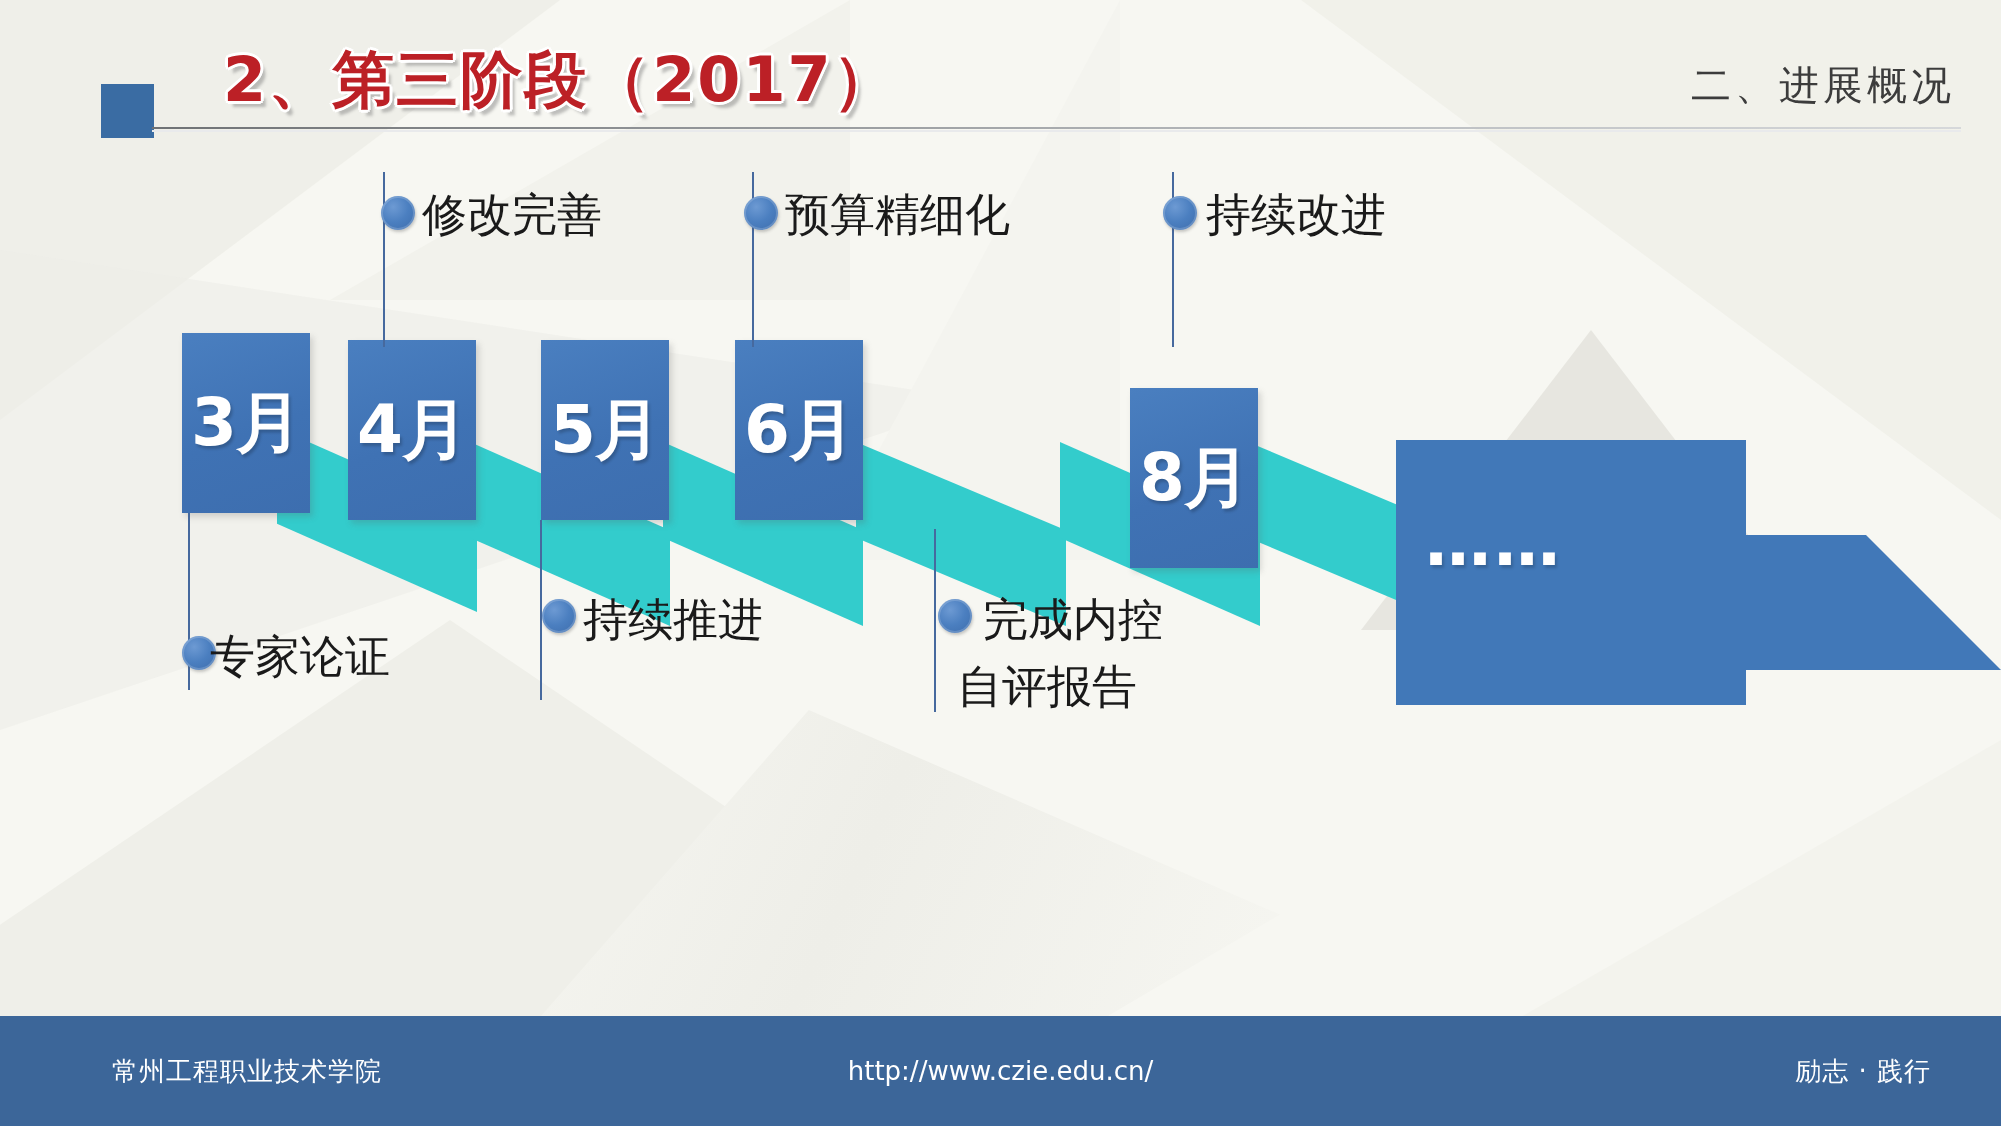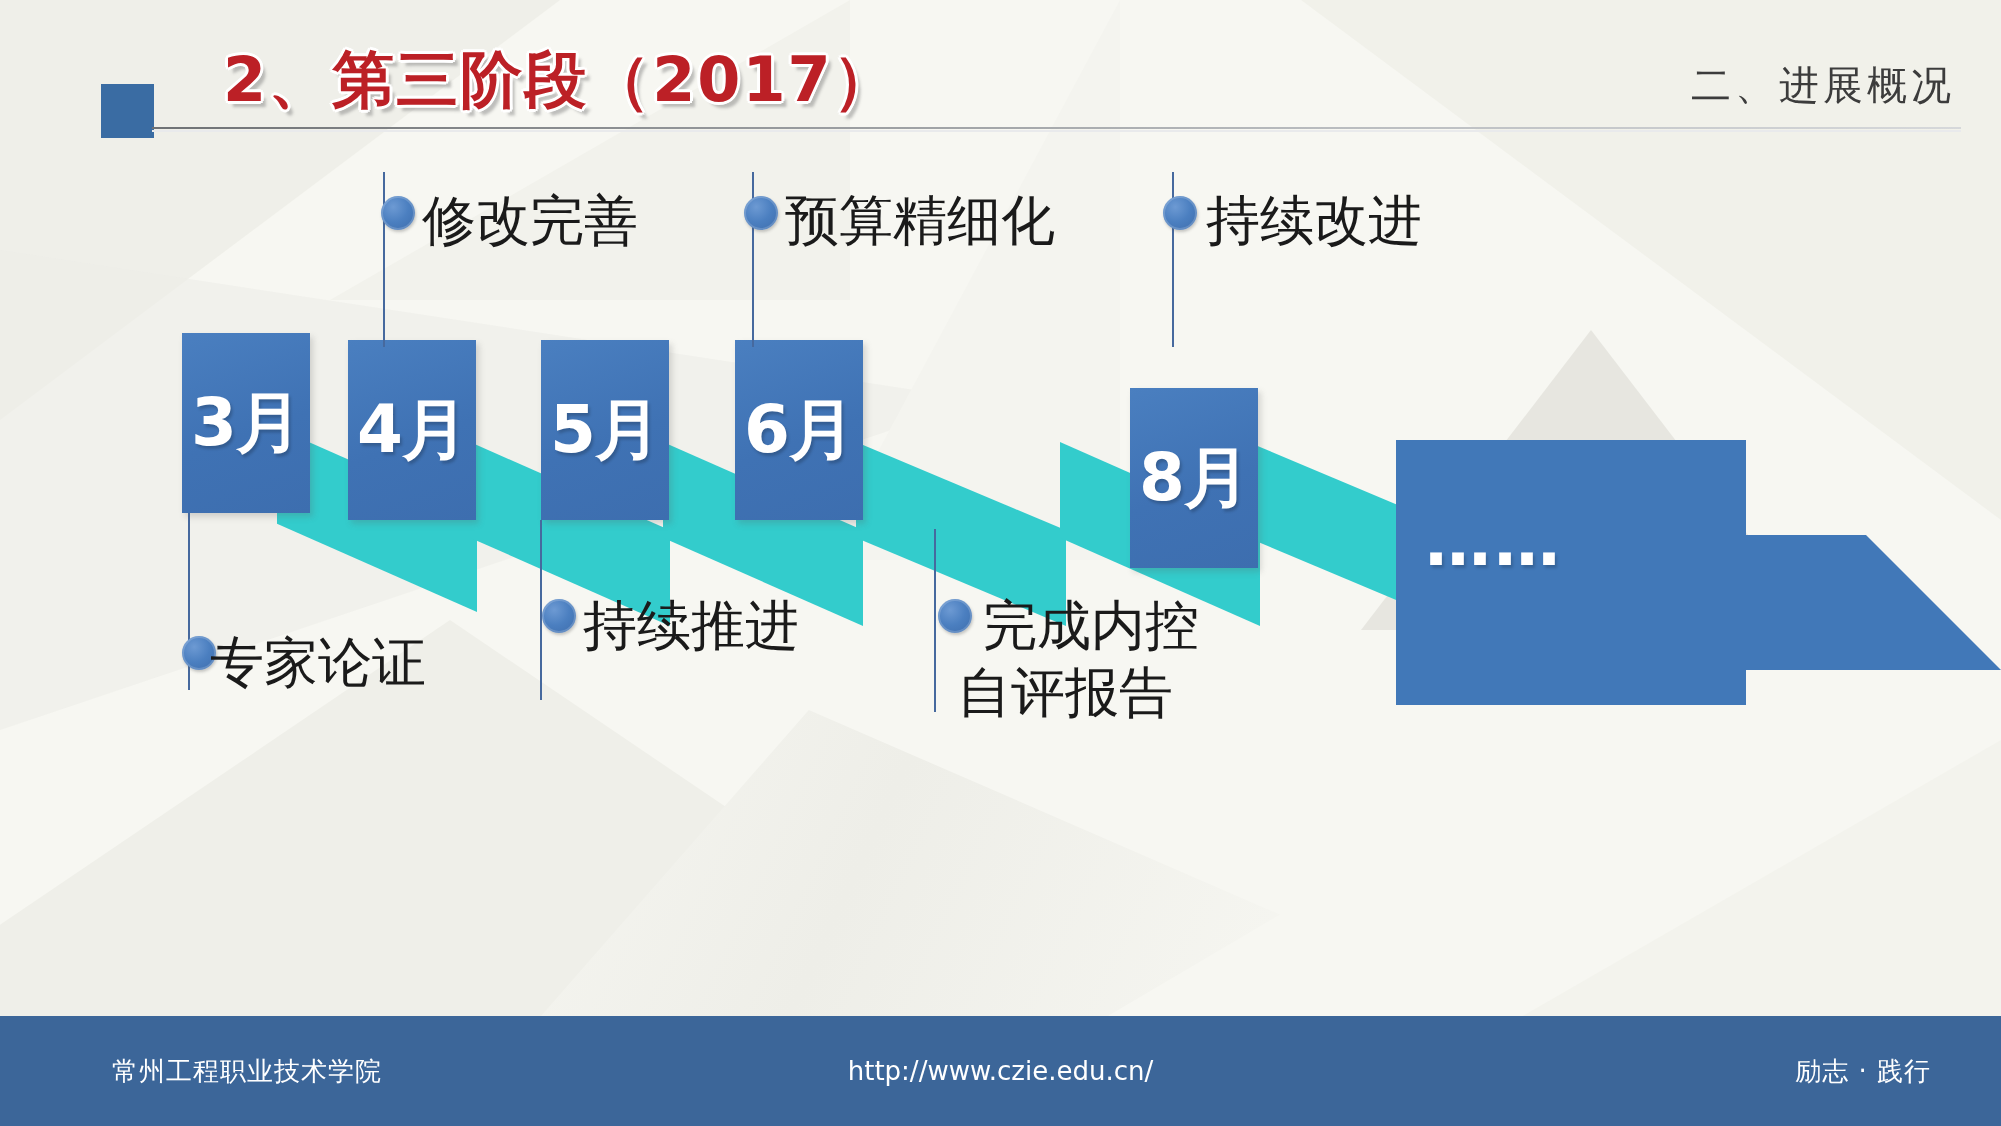--- a/index.html
+++ b/index.html
@@ -206,21 +206,21 @@
     position: absolute;
     width: 34px;
     height: 34px;
     border-radius: 50%;
     background: radial-gradient(circle at 36% 32%, #6d9ad3 0%, #4b7fc0 48%, #3d6cab 100%);
     box-shadow: inset 0 0 0 2px rgba(255,255,255,.18), 1px 2px 3px rgba(80,80,80,.3);
   }
   .callout-text {
     position: absolute;
     font-family: "DejaVu Sans", "Liberation Sans", sans-serif;
-    font-size: 54px;
+    font-size: 45px;
     color: #1a1a1a;
     white-space: nowrap;
     line-height: 1.28;
   }
 
   
   .footer {
     position: absolute;
     left: 0;
     bottom: 0;

